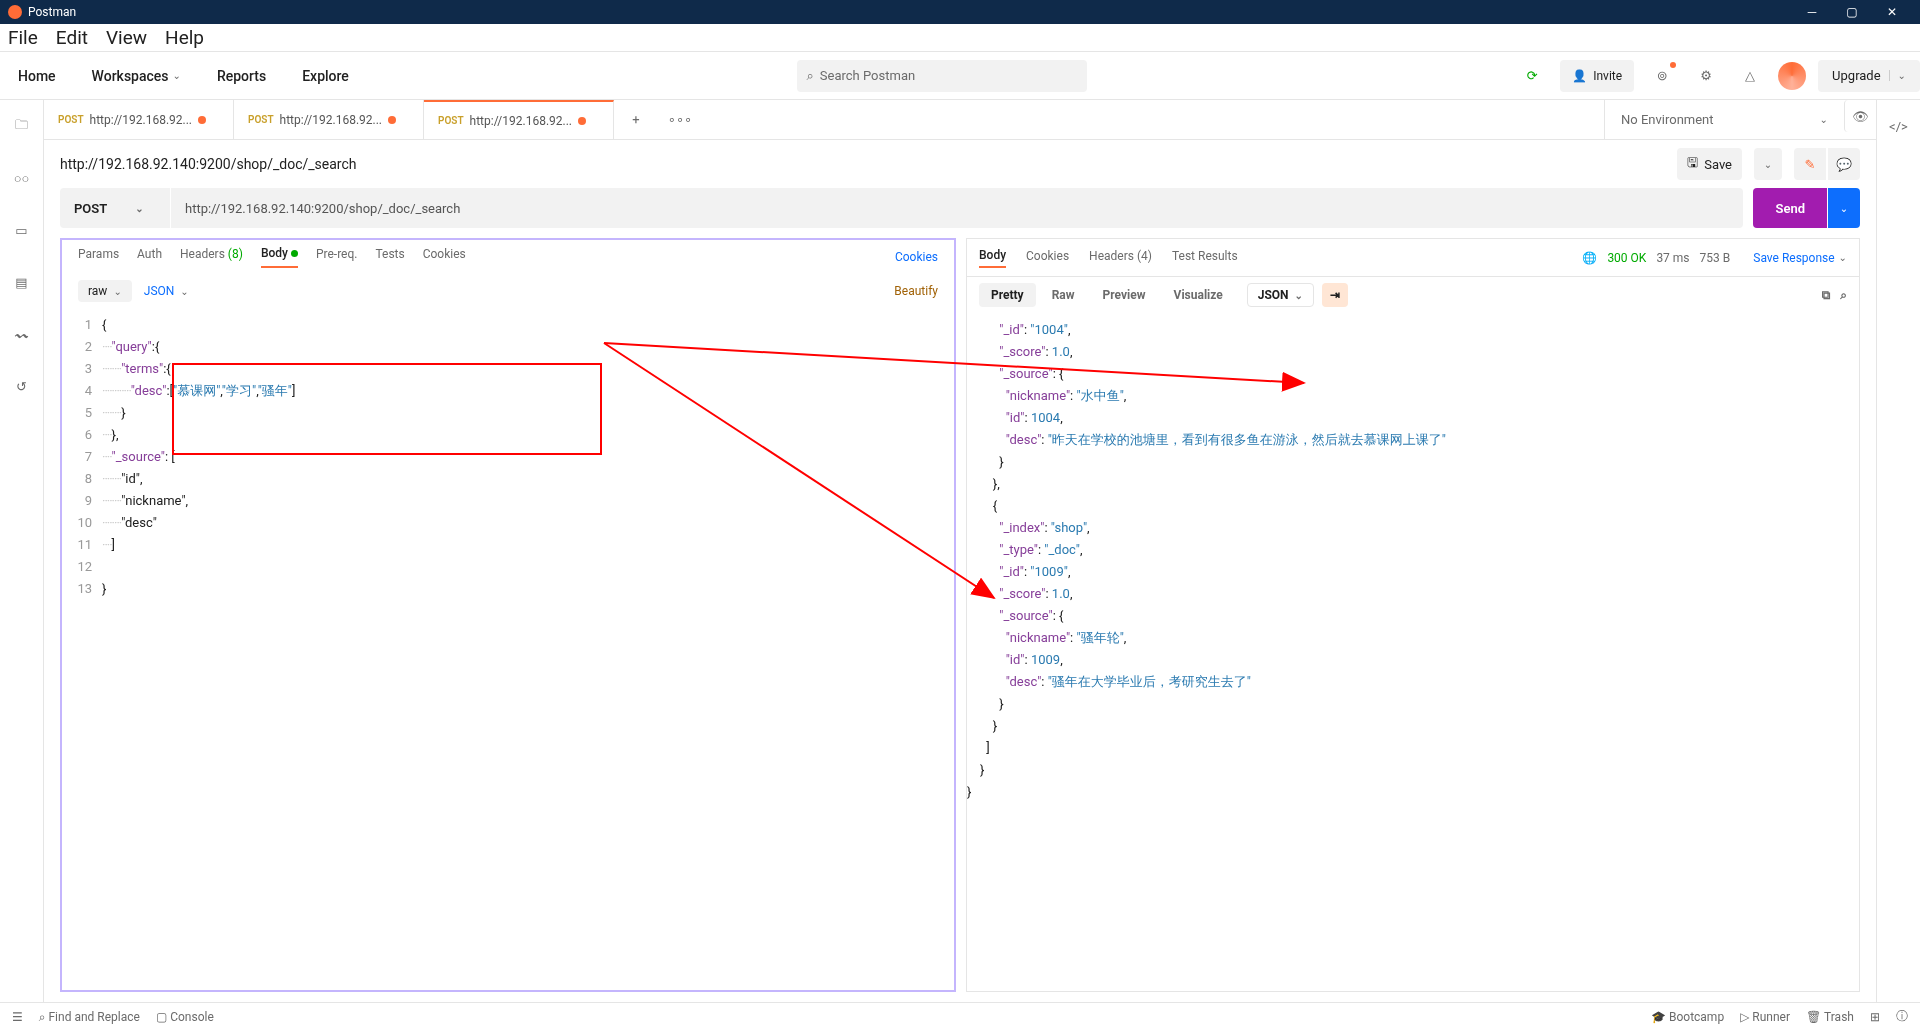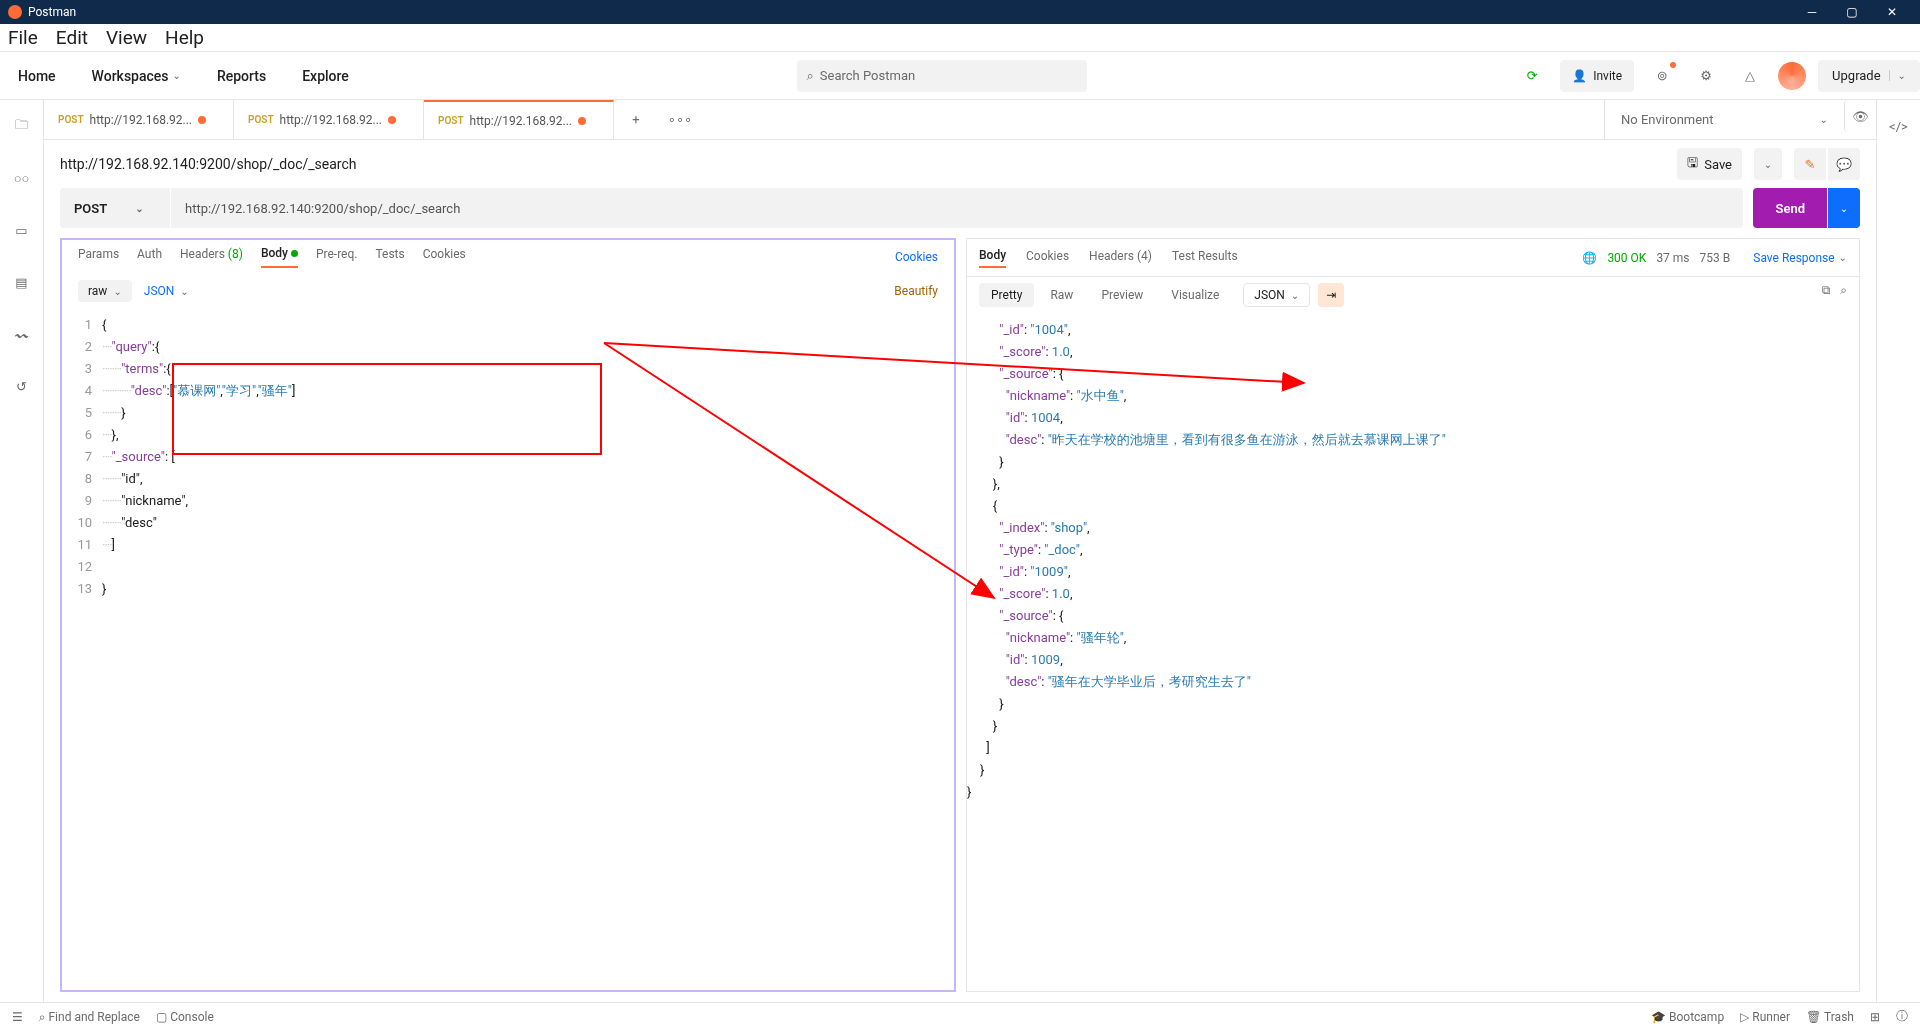--- a/index.html
+++ b/index.html
@@ -64,21 +64,21 @@
 .code-lines .n { color: #2a7ab0; }
 .code-lines .dots { color: #ccc; letter-spacing: -1px; }
 .red-box { position: absolute; border: 2px solid red; pointer-events: none; }
 .resp-pane { flex: 1; border: 1px solid #e5e5e5; display: flex; flex-direction: column; margin-left: 10px; overflow: hidden; }
 .resp-tabs { display: flex; align-items: center; padding: 0 12px; height: 38px; gap: 20px; font-size: 12px; color: #6b6b6b; border-bottom: 1px solid #e5e5e5; }
 .resp-tab { cursor: pointer; padding-bottom: 4px; }
 .resp-tab.active { color: #212121; border-bottom: 2px solid #ff6c37; font-weight: 500; }
 .resp-status { margin-left: auto; display: flex; align-items: center; gap: 10px; font-size: 12px; }
 .status-ok { color: #0a0; }
 .save-resp { color: #0d6efd; cursor: pointer; display: flex; align-items: center; gap: 4px; margin-left: 13px; }
-.resp-controls { display: flex; padding: 6px 12px; gap: 4px; font-size: 12px; }
+.resp-controls { display: flex; align-items: center; padding: 6px 12px; gap: 4px; font-size: 12px; font-weight: bold; }
 .resp-view { padding: 5px 12px; cursor: pointer; color: #6b6b6b; border-radius: 4px; }
 .resp-view.active { background: #f2f2f2; color: #212121; }
 .resp-json { background: #fff; padding: 4px 10px; border-radius: 4px; cursor: pointer; display: flex; align-items: center; gap: 6px; border: 1px solid #e5e5e5; margin-left: 8px; }
 .resp-wrap { background: #ffe6d5; padding: 5px 8px; border-radius: 4px; cursor: pointer; margin-left: 4px; }
 .resp-icons { margin-left: auto; display: flex; gap: 10px; color: #6b6b6b; }
 .status-bar { height: 28px; border-top: 1px solid #e5e5e5; display: flex; align-items: center; padding: 0 12px; font-size: 12px; color: #6b6b6b; gap: 16px; }
 .status-bar .spacer { flex: 1; }
 svg.red-arrow { position: absolute; pointer-events: none; z-index: 10; }
 .chev { font-size: 10px; color: #6b6b6b; }
 </style>

